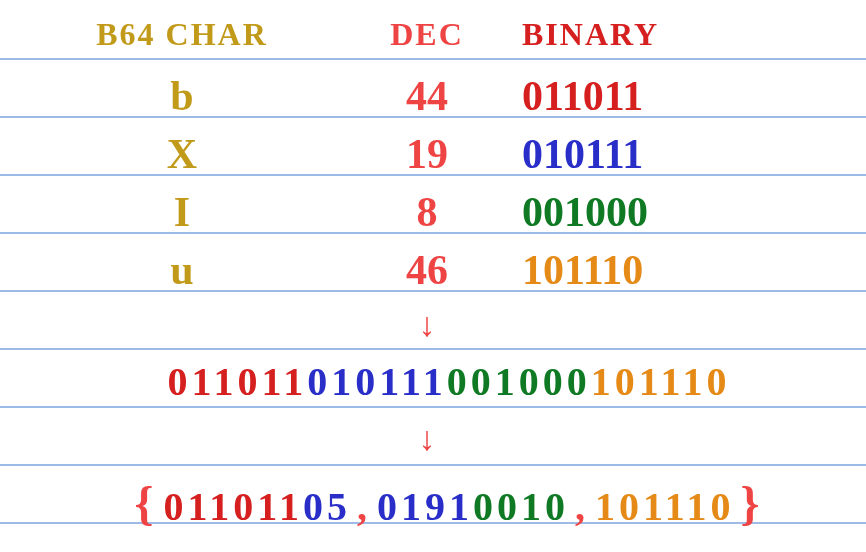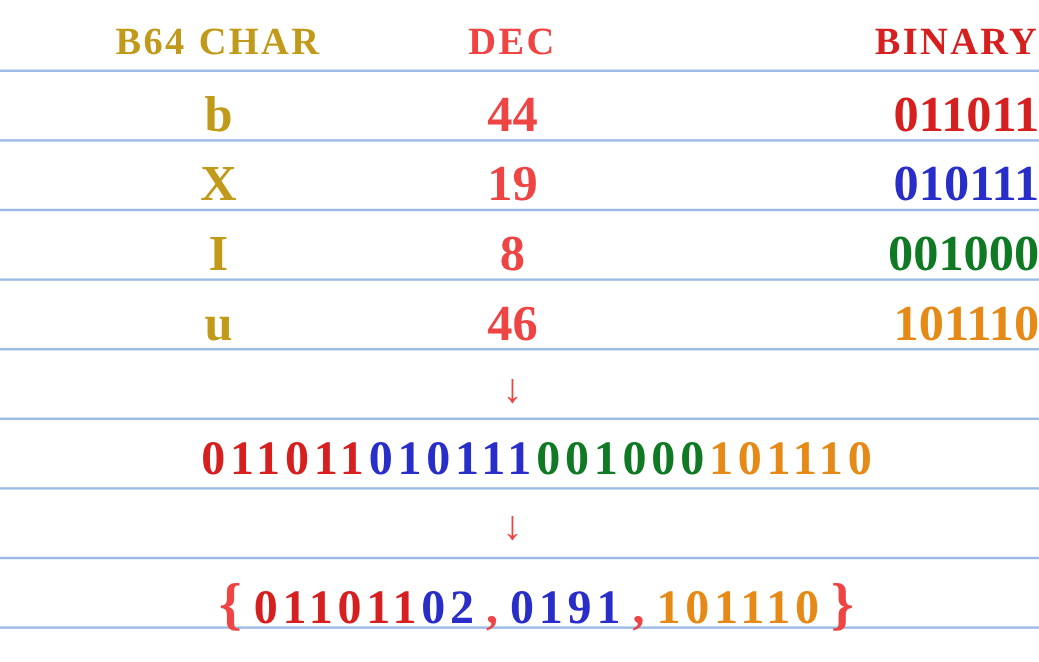--- a/index.html
+++ b/index.html
@@ -24,21 +24,21 @@
   }
   .content { position: absolute; inset: 0; margin-left: 32px; }
   .row {
     position: absolute;
     left: 0; right: 0;
     display: flex;
     align-items: baseline;
   }
   .col-char { width: 300px; text-align: center; }
   .col-dec  { width: 190px; text-align: center; }
-  .col-bin  { flex: 1; text-align: right; }
+  .col-bin  { flex: 1; text-align: left; }
   .hdr { font-size: 32px; font-weight: bold; letter-spacing: 2px; }
   .cell { font-size: 42px; font-weight: bold; }
   .arrow { text-align: center; font-size: 34px; font-weight: bold; }
   .longrow {
     position: absolute; left: 0; right: 0;
     display: flex; justify-content: center; align-items: baseline;
     font-size: 40px; font-weight: bold; letter-spacing: 4px;
     font-family: "Comic Sans MS", cursive;
   }
   .bytesrow {
@@ -116,24 +116,25 @@
   <div class="row" style="top:420px">
     <div class="col-char"></div>
     <div class="col-dec arrow black">↓</div>
     <div class="col-bin"></div>
   </div>
 
   <div class="bytesrow" style="top:476px">
     <span class="black" style="font-size:48px;margin-right:6px">{</span>
 
     <span class="reded">011011</span>
-      <span class="blue">02</span>
+      <span class="blue">05</span>
     <span class="black" style="margin:0 6px">,</span>
 
     <span class="blue">0191</span>
+      <span class="green">0010</span>
     <span class="black" style="margin:0 6px">,</span>
 
       <span class="orange">101110</span>
 
     <span class="black" style="font-size:48px;margin-left:6px">}</span>
   </div>
 
 </div>
 
 </body></html>

